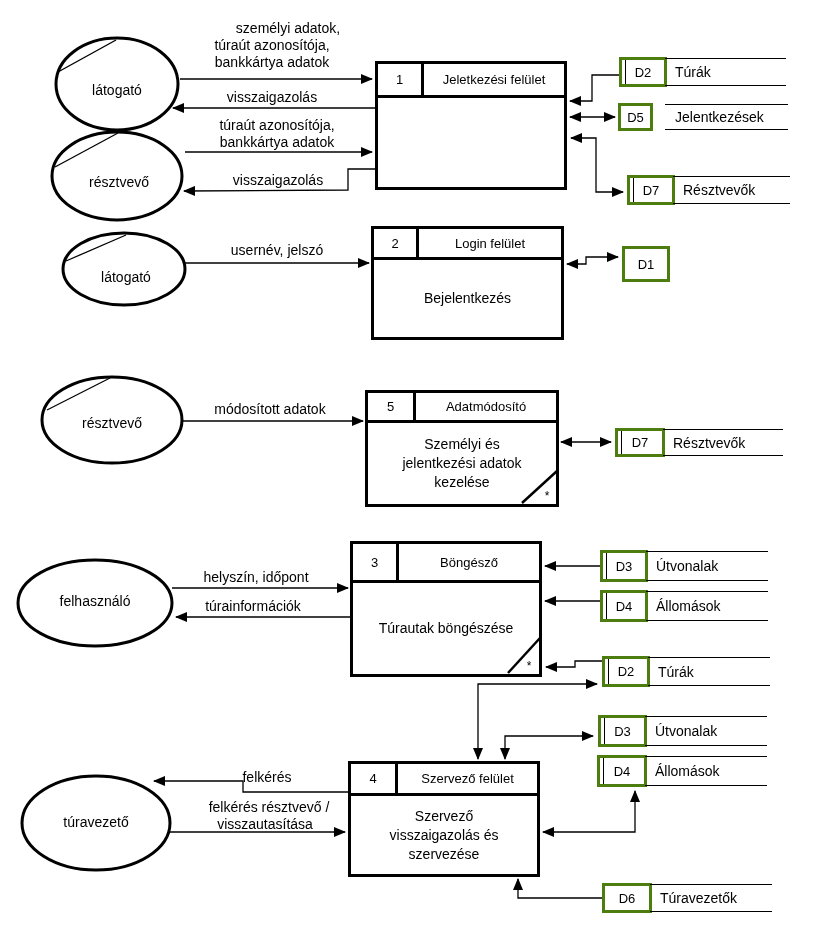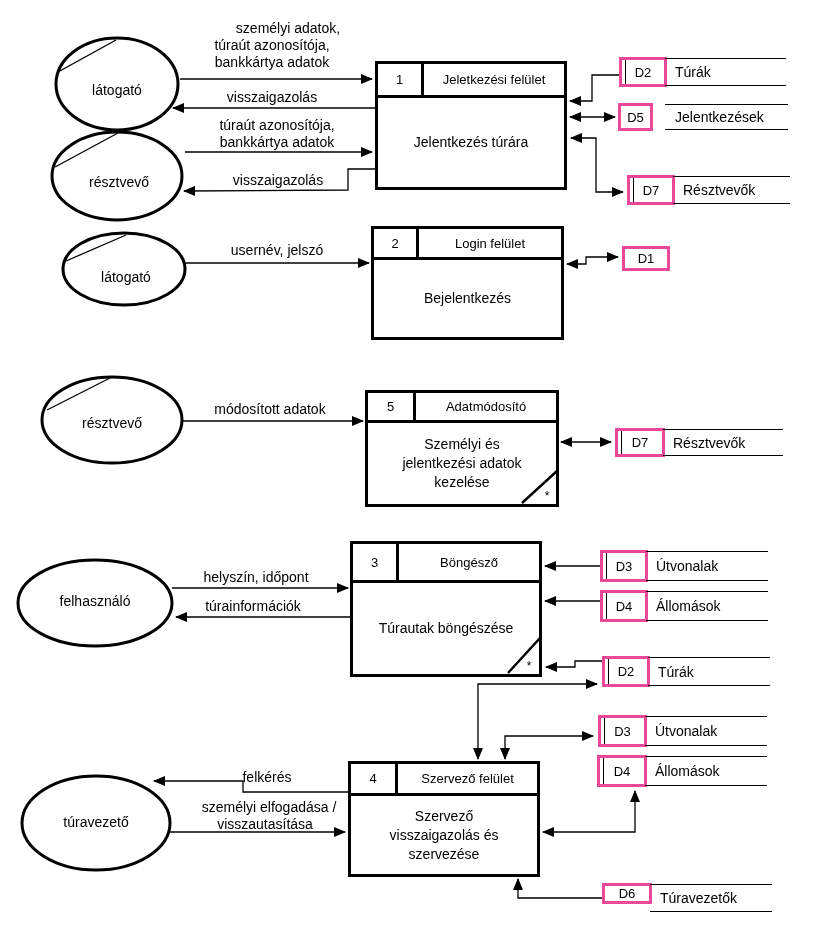--- a/index.html
+++ b/index.html
@@ -11,21 +11,21 @@
        font-size:14px;line-height:16px;}
   .proc{position:absolute;border:3px solid #000;box-sizing:border-box;
         display:flex;flex-direction:column;background:transparent;}
   .proc-head{display:flex;border-bottom:3px solid #000;flex:0 0 auto;}
   .proc-num{border-right:3px solid #000;display:flex;align-items:center;
             justify-content:center;font-size:13px;flex:0 0 auto;}
   .proc-title{flex:1;display:flex;align-items:center;justify-content:center;
               font-size:13px;}
   .proc-body{flex:1;display:flex;flex-direction:column;align-items:center;
              justify-content:center;text-align:center;font-size:14px;line-height:19px;}
-  .store-box{position:absolute;border:3px solid #ec4899;box-sizing:border-box;
+  .store-box{position:absolute;border:3px solid #4d7c0f;box-sizing:border-box;
              display:flex;align-items:center;justify-content:center;font-size:13px;}
   .store-box.dup::before{content:"";position:absolute;left:3px;top:0;bottom:0;
              border-left:1.5px solid #000;}
   .store-band{position:absolute;border-top:1.5px solid #000;border-bottom:1.5px solid #000;
              box-sizing:border-box;display:flex;align-items:center;padding-left:10px;
              font-size:14px;}
   .star{position:absolute;font-size:12px;transform:translate(-50%,-50%);}
 </style>
 </head>
 <body>
@@ -95,30 +95,27 @@
   <div class="lbl" style="left:272px;top:62px">bankkártya adatok</div>
   <div class="lbl" style="left:272px;top:97px">visszaigazolás</div>
   <div class="lbl" style="left:277px;top:125px">túraút azonosítója,</div>
   <div class="lbl" style="left:277px;top:142px">bankkártya adatok</div>
   <div class="lbl" style="left:278px;top:180px">visszaigazolás</div>
   <div class="lbl" style="left:277px;top:250px">usernév, jelszó</div>
   <div class="lbl" style="left:270px;top:409px">módosított adatok</div>
   <div class="lbl" style="left:256px;top:577px">helyszín, időpont</div>
   <div class="lbl" style="left:253px;top:606px">túrainformációk</div>
   <div class="lbl" style="left:267px;top:777px">felkérés</div>
-  <div class="lbl" style="left:269px;top:807px">személyi elfogadása /</div>
+  <div class="lbl" style="left:269px;top:807px">felkérés résztvevő /</div>
   <div class="lbl" style="left:265px;top:824px">visszautasítása</div>
 
   <div class="proc" style="left:375px;top:61px;width:192px;height:129px">
     <div class="proc-head" style="height:31px">
       <div class="proc-num" style="width:43px">1</div>
       <div class="proc-title">Jeletkezési felület</div>
-    </div>
-    <div class="proc-body">
-      <div>Jelentkezés túrára</div>
     </div>
   </div>
 
   <div class="proc" style="left:371px;top:226px;width:193px;height:114px">
     <div class="proc-head" style="height:28px">
       <div class="proc-num" style="width:42px">2</div>
       <div class="proc-title">Login felület</div>
     </div>
     <div class="proc-body">
       <div>Bejelentkezés</div>
@@ -163,36 +160,36 @@
 
   <div class="store-box dup" style="left:619px;top:57px;width:48px;height:30px">D2</div>
   <div class="store-band" style="left:665px;top:58px;width:121px;height:28px">Túrák</div>
 
   <div class="store-box" style="left:618px;top:103px;width:35px;height:28px">D5</div>
   <div class="store-band" style="left:665px;top:104px;width:123px;height:26px">Jelentkezések</div>
 
   <div class="store-box dup" style="left:627px;top:175px;width:48px;height:30px">D7</div>
   <div class="store-band" style="left:673px;top:176px;width:117px;height:28px">Résztvevők</div>
 
-  <div class="store-box" style="left:622px;top:246px;width:48px;height:25px">D1</div>
+  <div class="store-box" style="left:622px;top:246px;width:48px;height:36px">D1</div>
 
   <div class="store-box dup" style="left:615px;top:428px;width:50px;height:29px">D7</div>
   <div class="store-band" style="left:663px;top:429px;width:120px;height:27px">Résztvevők</div>
 
   <div class="store-box dup" style="left:600px;top:550px;width:48px;height:32px">D3</div>
   <div class="store-band" style="left:646px;top:551px;width:122px;height:30px">Útvonalak</div>
 
   <div class="store-box dup" style="left:600px;top:590px;width:48px;height:32px">D4</div>
   <div class="store-band" style="left:646px;top:591px;width:122px;height:30px">Állomások</div>
 
   <div class="store-box dup" style="left:602px;top:656px;width:48px;height:31px">D2</div>
   <div class="store-band" style="left:648px;top:657px;width:122px;height:29px">Túrák</div>
 
   <div class="store-box dup" style="left:598px;top:715px;width:49px;height:32px">D3</div>
   <div class="store-band" style="left:645px;top:716px;width:122px;height:30px">Útvonalak</div>
 
   <div class="store-box dup" style="left:597px;top:755px;width:50px;height:32px">D4</div>
   <div class="store-band" style="left:645px;top:756px;width:122px;height:30px">Állomások</div>
 
-  <div class="store-box" style="left:602px;top:883px;width:50px;height:21px">D6</div>
+  <div class="store-box" style="left:602px;top:883px;width:50px;height:30px">D6</div>
   <div class="store-band" style="left:650px;top:884px;width:122px;height:28px">Túravezetők</div>
 
 </div>
 
 </body></html>

